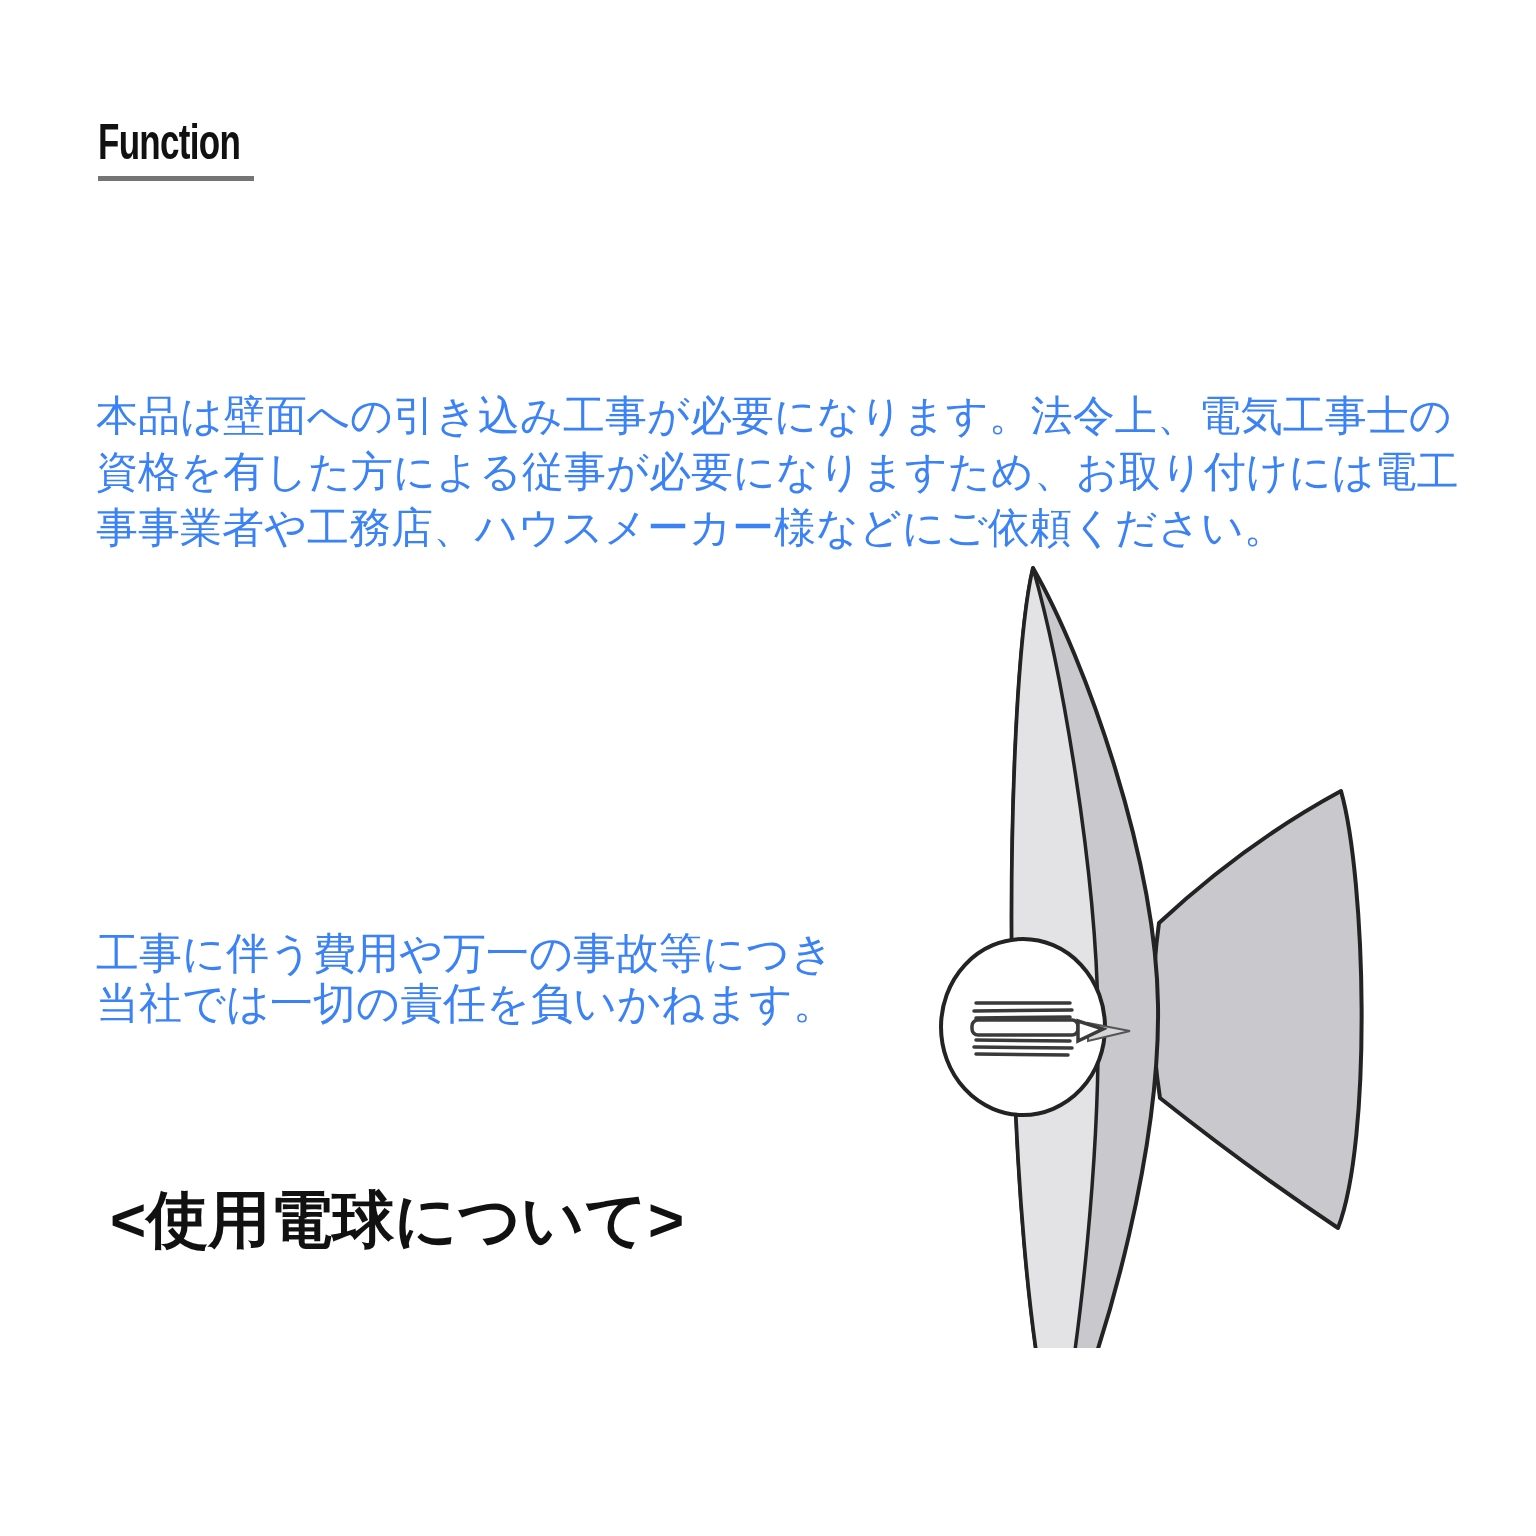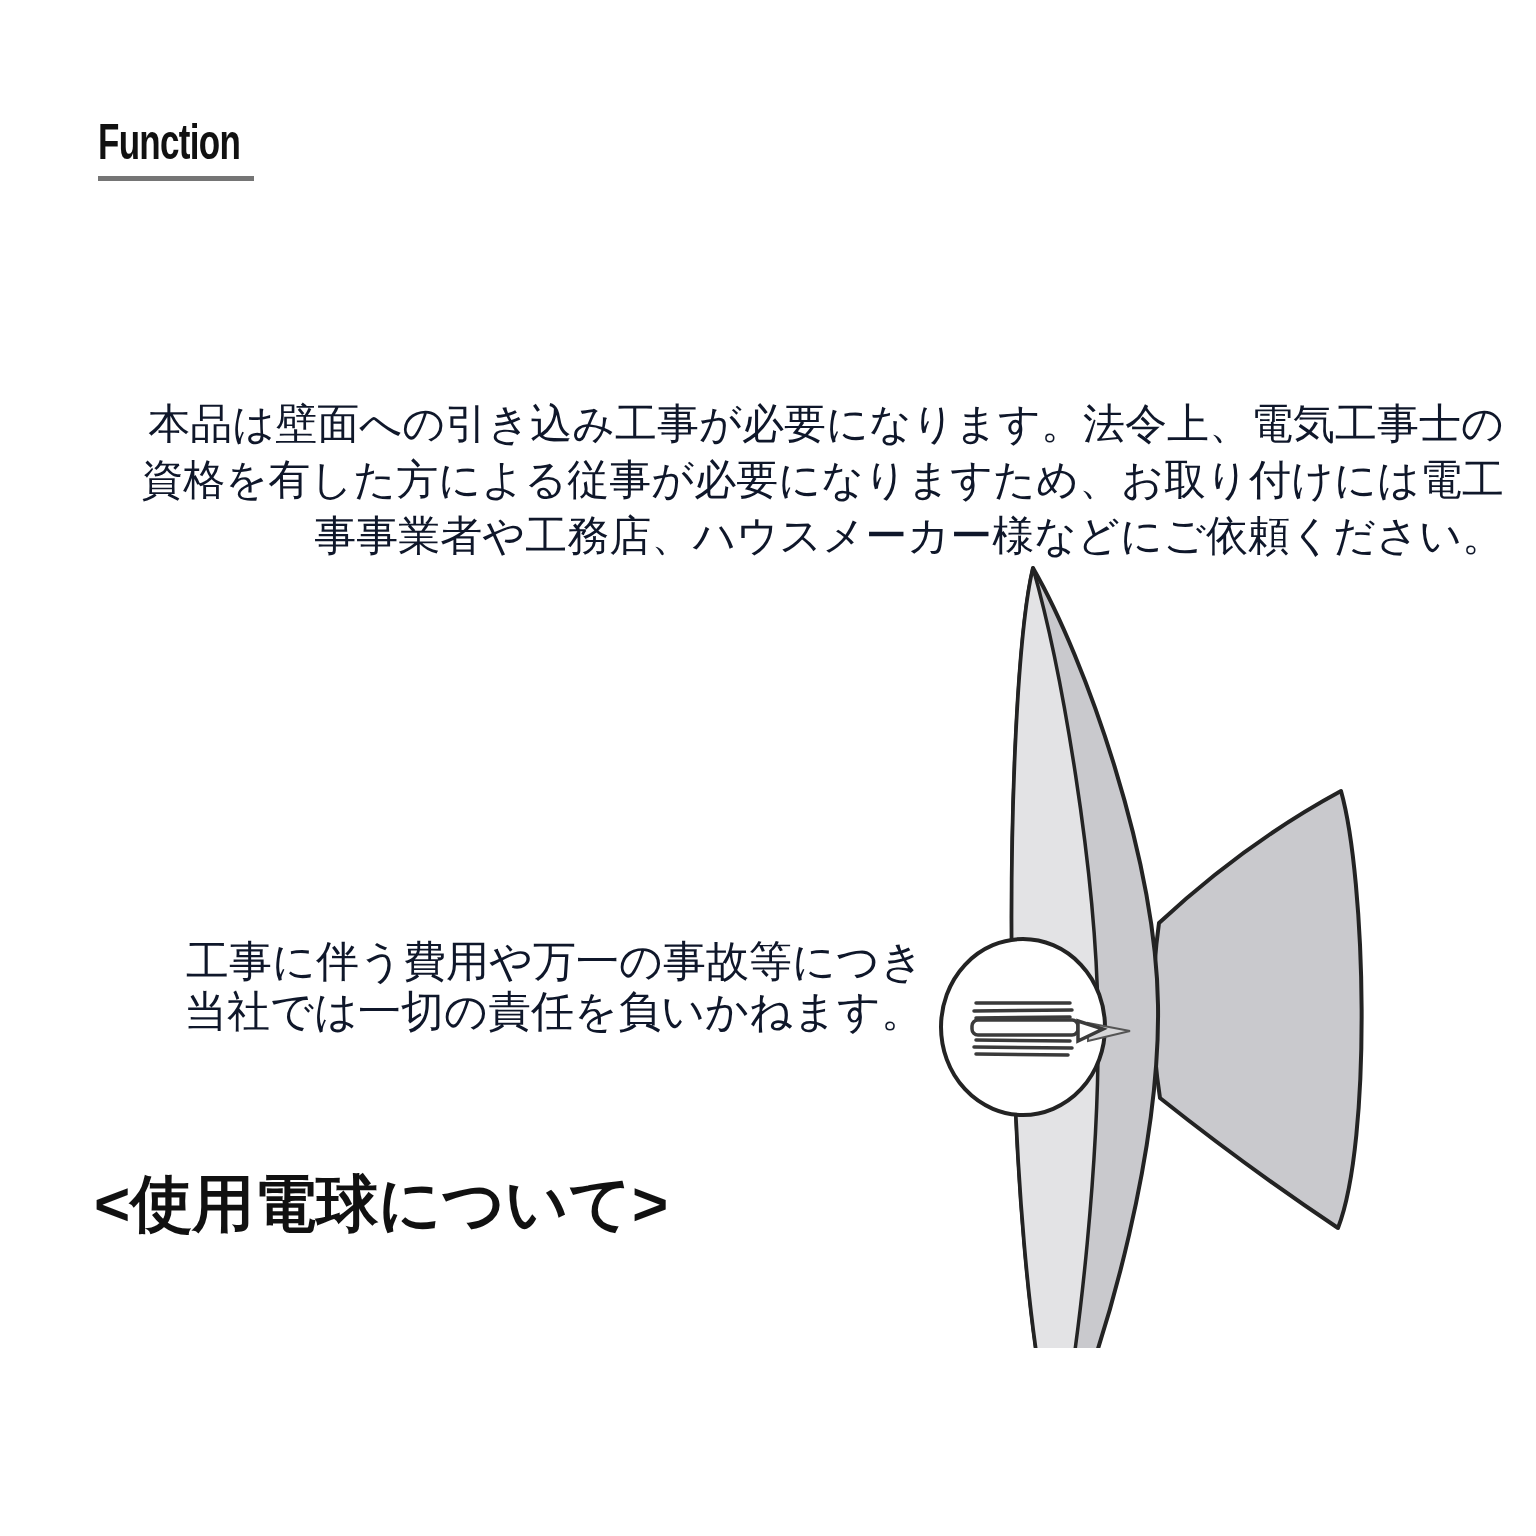--- a/index.html
+++ b/index.html
@@ -49,24 +49,23 @@
     font-family: "Liberation Serif", "DejaVu Serif", serif;
     font-weight: normal;
     font-size: 114px;
     line-height: 126px;
     letter-spacing: 1px;
     color: #151515;
     white-space: nowrap;
   }
   .para {
     position: absolute;
-    margin: 8px;
+    margin: 0;
     white-space: pre-line;
-    color: #0f172a;
-    text-align: right;
+    color: #3b82f6;
   }
   .para-intro {
     left: 96px;
     top: 388px;
     width: 1400px;
     font-size: 42px;
     line-height: 56px;
   }
   .para-manual {
     left: 96px;
@@ -79,21 +78,21 @@
     left: 96px;
     top: 928px;
     width: 820px;
     font-size: 43px;
     line-height: 50px;
   }
   .bulb-heading {
     position: absolute;
     left: 94px;
     top: 1170px;
-    margin: 0;
+    margin: 16px;
     font-size: 62px;
     line-height: 68px;
     font-weight: bold;
     color: #111111;
     white-space: nowrap;
   }
   .para-bulb {
     left: 96px;
     top: 1252px;
     width: 820px;

